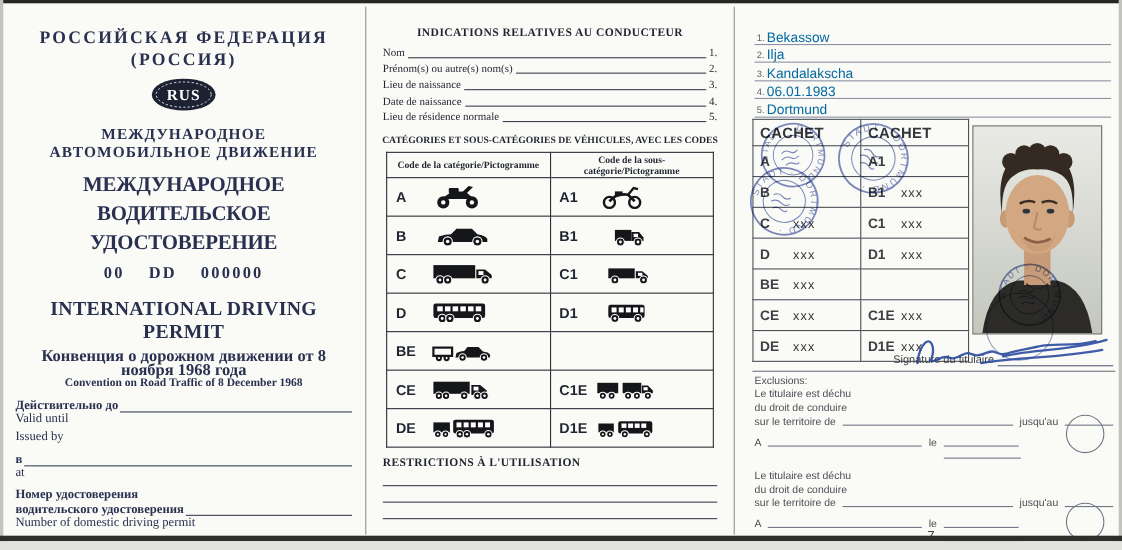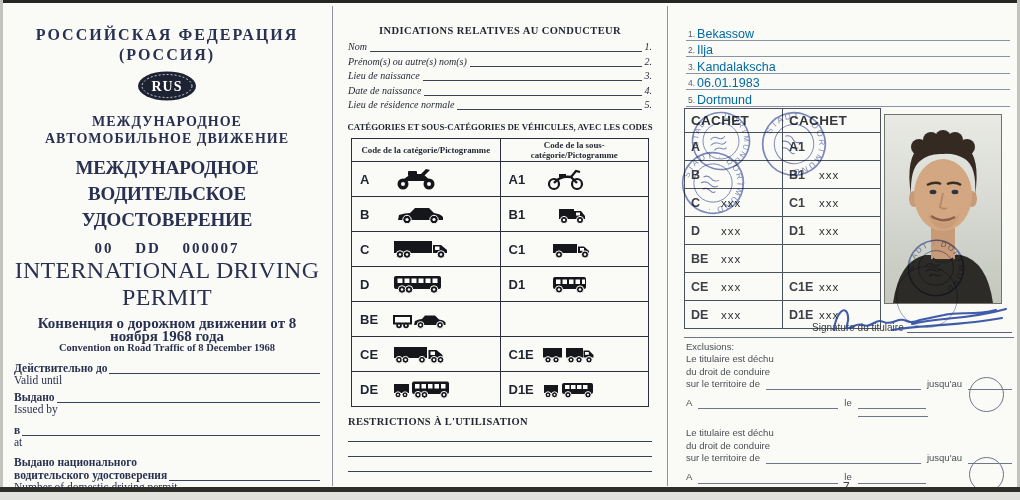--- a/index.html
+++ b/index.html
@@ -15,35 +15,35 @@
 
   
   .panel-left{position:absolute;left:14px;top:12px;width:306px;}
   .pl-c{text-align:center;}
   .country1{font-size:16px;font-weight:bold;letter-spacing:2px;margin-top:14px;}
   .country2{font-size:16px;font-weight:bold;letter-spacing:2px;margin-top:2px;}
   .badge-wrap{margin-top:6px;}
   .mvmt{font-size:14px;font-weight:bold;letter-spacing:1px;line-height:17px;margin-top:7px;}
   .title-ru{font-size:19px;font-weight:bold;letter-spacing:-0.2px;line-height:26px;margin-top:8px;}
   .serial{font-size:15px;font-weight:bold;letter-spacing:2px;word-spacing:16px;margin-top:7px;}
-  .title-en{font-size:24px;font-weight:normal;margin-top:0;letter-spacing:0.3px;}
+  .title-en{font-size:18px;font-weight:bold;margin-top:12px;letter-spacing:0.3px;}
   .conv{font-size:15px;font-weight:bold;line-height:12.5px;margin-top:6px;}
   .conv2{font-size:10.5px;font-weight:bold;line-height:12.5px;}
   .lfields{margin-top:6px;}
   .lfield{margin-top:4px;}
   .lrow{display:flex;align-items:flex-end;}
   .llab{font-size:11.5px;font-weight:bold;white-space:nowrap;}
   .lline{flex:1;border-bottom:1.2px solid #39415c;margin-left:2px;height:12px;}
   .len{font-size:11.5px;margin-top:0px;line-height:12px;}
 
   
   .panel-mid{position:absolute;left:344px;top:12px;width:312px;color:#1f2430;}
   .m-title{text-align:center;font-size:10.5px;font-weight:bold;letter-spacing:0.4px;margin-top:13px;}
   .mfields{margin-top:5px;padding:0 4px;}
-  .mfield{display:flex;align-items:flex-start;height:14.6px;font-style:italic;}
+  .mfield{display:flex;align-items:center;height:14.6px;}
   .mlab{font-size:10px;white-space:nowrap;}
   .mline{flex:1;border-bottom:1px solid #3a4150;margin:0 3px 2px 3px;height:10px;}
   .mnum{font-size:10px;}
   .m-cat{text-align:center;font-size:8.8px;font-weight:bold;line-height:10.5px;margin-top:8px;}
   .cat-table{border-collapse:collapse;margin:6px auto 0 auto;width:298px;table-layout:fixed;}
   .cat-table th,.cat-table td{border:1.4px solid #2b2f3a;padding:0;}
   .cat-table th{height:22px;font-size:8.8px;font-weight:bold;text-align:center;}
   .cat-table td{height:34px;vertical-align:middle;}
   .cellv{display:flex;align-items:center;padding-left:8px;}
   .code{font-family:"Liberation Sans",sans-serif;font-weight:bold;font-size:13px;width:30px;flex:none;}
@@ -69,21 +69,21 @@
   .stamp{position:absolute;mix-blend-mode:multiply;opacity:0.72;pointer-events:none;}
   .ghost-circle{position:absolute;border:1.6px solid rgba(82,99,165,0.55);border-radius:50%;
                 mix-blend-mode:multiply;}
   .sig-row{position:absolute;left:128px;top:312px;right:2px;display:flex;align-items:flex-end;}
   .sig-label{font-size:10px;color:#3d4145;white-space:nowrap;}
   .sig-line{flex:1;border-bottom:1.2px solid #5b617a;height:8px;margin-left:3px;}
   .signature-svg{position:absolute;left:136px;top:280px;width:196px;height:50px;pointer-events:none;}
   .separator{position:absolute;left:0;right:0;top:327px;border-bottom:1.6px solid #6e7480;}
   .exclusions{position:absolute;left:2px;right:2px;top:331px;font-size:9.5px;color:#4a4f55;line-height:12.3px;}
   .ex-block{margin-bottom:5px;}
-  .ex-row{display:flex;align-items:flex-end;}
+  .ex-row{display:flex;align-items:flex-start;}
   .xline{border-bottom:1px solid #6e7688;height:8px;}
   .terr-line{flex:0 0 155px;margin:0 6px;}
   .jus-line{flex:1;margin-left:6px;}
   .a-line{flex:0 0 140px;margin:0 6px;}
   .le-line{flex:0 0 68px;margin-left:6px;}
   .short-line{margin:7px 0 0 172px;width:70px;border-bottom:1px solid #6e7688;}
   .ex-circle{position:absolute;width:33px;height:33px;border:1.2px solid #6e7688;border-radius:50%;right:8px;}
   .page-num{position:absolute;left:157px;font-size:12px;color:#3d4145;}
 </style>
 </head>
@@ -103,51 +103,47 @@
       <svg width="62" height="32" viewBox="0 0 62 32">
         <ellipse cx="31" cy="16" rx="29" ry="14.5" fill="#1d2232"></ellipse>
         <ellipse cx="31" cy="16" rx="25" ry="11.5" fill="none" stroke="#ffffff" stroke-width="0.8" stroke-dasharray="2 2"></ellipse>
         <text x="31" y="21" text-anchor="middle" font-family="Liberation Serif, serif" font-weight="bold" font-size="14" fill="#ffffff" letter-spacing="1">RUS</text>
       </svg>
     </div>
     <div class="pl-c mvmt">МЕЖДУНАРОДНОЕ</div>
     <div class="pl-c mvmt" style="margin-top:0;">АВТОМОБИЛЬНОЕ ДВИЖЕНИЕ</div>
     <div class="pl-c title-ru">МЕЖДУНАРОДНОЕ</div>
     <div class="pl-c title-ru" style="margin-top:0;">ВОДИТЕЛЬСКОЕ УДОСТОВЕРЕНИЕ</div>
-    <div class="pl-c serial">00 DD 000007</div>
+    <div class="pl-c serial">00 DD 000000</div>
     <div class="pl-c title-en">INTERNATIONAL DRIVING PERMIT</div>
     <div class="pl-c conv">Конвенция о дорожном движении от 8 ноября 1968 года</div>
     <div class="pl-c conv2">Convention on Road Traffic of 8 December 1968</div>
 
     <div class="lfields">
       <div class="lfield">
         <div class="lrow">
             <span class="llab">Действительно до</span>
             <span class="lline"></span>
           </div>
         <div class="len">Valid until</div>
       </div>
       <div class="lfield">
-        <div class="lrow">
-            <span class="llab">Выдано</span>
-            <span class="lline"></span>
-          </div>
         <div class="len">Issued by</div>
       </div>
       <div class="lfield" style="margin-top:8px;">
         <div class="lrow">
             <span class="llab">в</span>
             <span class="lline"></span>
           </div>
         <div class="len">at</div>
       </div>
       <div class="lfield" style="margin-top:8px;">
       </div>
       <div class="lfield" style="margin-top:6px;">
-        <div class="llab">Выдано национального</div>
+        <div class="llab">Номер удостоверения</div>
         <div class="lrow">
             <span class="llab">водительского удостоверения</span>
             <span class="lline"></span>
           </div>
         <div class="len">Number of domestic driving permit</div>
       </div>
     </div>
 
   </div>
 

